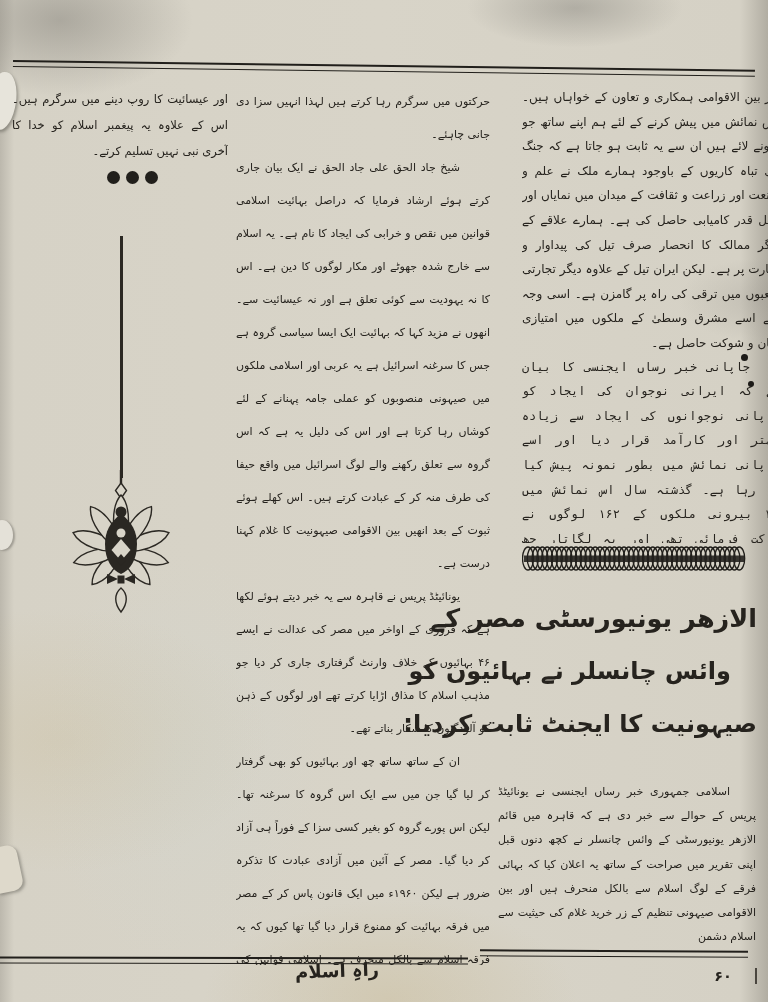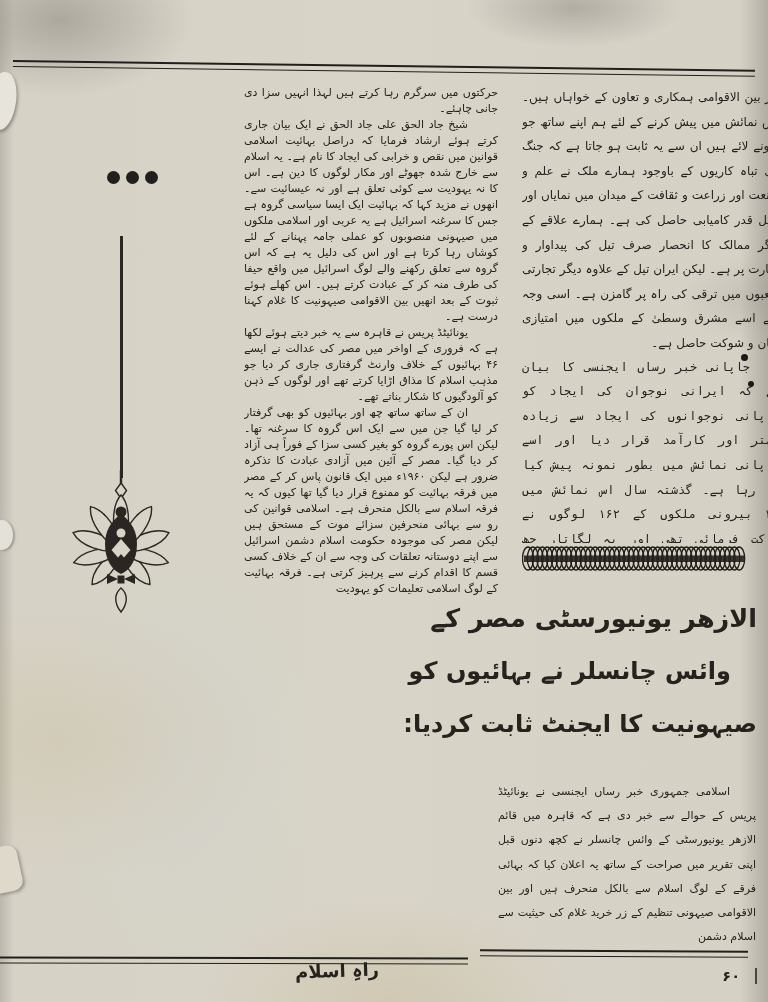--- a/index.html
+++ b/index.html
@@ -16,38 +16,38 @@
       linear-gradient(90deg,#bcb8ad 0px,#d6d2c6 14px,#d8d4c8 380px,#d5d1c5 740px,#b1ada2 768px),
       #d6d2c6;
   }
   p{margin:0;text-align:justify;}
   .abs{position:absolute;}
   
   .rule{border-top:2.4px solid #211f1b;border-bottom:1.6px solid #211f1b;height:4px;}
   
   .rc-text{left:498px;top:85px;width:258px;height:458px;overflow:hidden;font-size:12px;line-height:24.6px;margin-left:24px;}
   .rc-text p.ind{text-indent:30px;font-family:Liberation Mono, monospace;}
-  .mc-text{left:244px;top:85px;width:254px;height:880px;overflow:hidden;font-size:11px;line-height:16px;}
+  .mc-text{left:236px;top:85px;width:254px;height:880px;overflow:hidden;font-size:11px;line-height:33px;}
   .mc-text p.ind{text-indent:30px;}
   .lc-text{left:12px;top:86px;width:216px;height:84px;overflow:hidden;font-size:11.5px;line-height:26px;}
   .rc-report{left:498px;top:780px;width:258px;height:172px;overflow:hidden;font-size:11px;line-height:24.2px;}
   .rc-report p{text-indent:26px;}
   
   .headline{left:498px;top:592px;width:259px;}
   .headline div{font-weight:bold;text-align:right;line-height:53px;font-size:25.5px;white-space:nowrap;}
   .headline .l2{padding-left:0;padding-right:26px;font-size:24px;}
   .headline .l3{font-size:24px;}
   
   .dots{left:107px;top:171px;display:flex;gap:6px;}
   .dots span{width:13px;height:13px;border-radius:50%;background:#211f1b;display:block;}
   
   .hangline{left:120px;top:236px;width:2.6px;height:242px;background:#2b2823;}
   
   .foot-name{left:262px;top:960px;width:150px;text-align:center;font-weight:bold;font-size:18px;transform:rotate(-2deg);}
-  .pagenum{left:706px;top:968px;width:34px;font-size:14.5px;font-weight:bold;}
+  .pagenum{left:706px;top:968px;width:34px;text-align:center;font-size:14.5px;font-weight:bold;}
   
   .tear-tl{left:-10px;top:72px;width:26px;height:58px;background:#e7e4db;border-radius:50% 60% 60% 50%;box-shadow:2px 2px 3px rgba(90,88,80,.5);transform:rotate(8deg);}
   .hole-l{left:-9px;top:520px;width:22px;height:30px;background:#e4e1d8;border-radius:50%;box-shadow:2px 1px 2px rgba(100,98,90,.45);}
   .tab-l{left:-8px;top:846px;width:28px;height:46px;background:#ded9cb;border-radius:4px 10px 10px 4px;box-shadow:2px 2px 3px rgba(100,98,90,.5);transform:rotate(-12deg);}
   .ink-dot{background:#1c1a17;border-radius:50%;}
   .edge-tick{left:755px;top:968px;width:2px;height:16px;background:#4a463f;}
 </style>
 </head>
 <body>
 
@@ -125,20 +125,23 @@
     <div class="l3">صیہونیت کا ایجنٹ ثابت کردیا:</div>
   </div>
 
   <div class="abs mc-text">
     <p>حرکتوں میں سرگرم رہا کرتے ہیں لہذا انہیں سزا دی جانی چاہئے۔</p>
     <p class="ind">شیخ جاد الحق علی جاد الحق نے ایک بیان جاری کرتے ہوئے ارشاد فرمایا کہ دراصل بہائیت اسلامی قوانین میں نقص و خرابی کی ایجاد کا نام ہے۔ یہ اسلام سے خارج شدہ جھوٹے اور مکار لوگوں کا دین ہے۔ اس کا نہ یہودیت سے کوئی تعلق ہے اور نہ عیسائیت سے۔ انھوں نے مزید کہا کہ بہائیت ایک ایسا سیاسی گروہ ہے جس کا سرغنہ اسرائیل ہے یہ عربی اور اسلامی ملکوں میں صیہونی منصوبوں کو عملی جامہ پہنانے کے لئے کوشاں رہا کرتا ہے اور اس کی دلیل یہ ہے کہ اس گروہ سے تعلق رکھنے والے لوگ اسرائیل میں واقع حیفا کی طرف منہ کر کے عبادت کرتے ہیں۔ اس کھلے ہوئے ثبوت کے بعد انھیں بین الاقوامی صیہونیت کا غلام کہنا درست ہے۔</p>
     <p class="ind">یونائیٹڈ پریس نے قاہرہ سے یہ خبر دیتے ہوئے لکھا ہے کہ فروری کے اواخر میں مصر کی عدالت نے ایسے ۴۶ بہائیوں کے خلاف وارنٹ گرفتاری جاری کر دیا جو مذہب اسلام کا مذاق اڑایا کرتے تھے اور لوگوں کے ذہن کو آلودگیوں کا شکار بناتے تھے۔</p>
     <p class="ind">ان کے ساتھ ساتھ چھ اور بہائیوں کو بھی گرفتار کر لیا گیا جن میں سے ایک اس گروہ کا سرغنہ تھا۔ لیکن اس پورے گروہ کو بغیر کسی سزا کے فوراً ہی آزاد کر دیا گیا۔ مصر کے آئین میں آزادی عبادت کا تذکرہ ضرور ہے لیکن ۱۹۶۰ء میں ایک قانون پاس کر کے مصر میں فرقہ بہائیت کو ممنوع قرار دیا گیا تھا کیوں کہ یہ فرقہ اسلام سے بالکل منحرف ہے۔ اسلامی قوانین کی رو سے بہائی منحرفین سزائے موت کے مستحق ہیں لیکن مصر کی موجودہ حکومت اسلام دشمن اسرائیل سے اپنے دوستانہ تعلقات کی وجہ سے ان کے خلاف کسی قسم کا اقدام کرنے سے پرہیز کرتی ہے۔ فرقہ بہائیت کے لوگ اسلامی تعلیمات کو یہودیت</p>
   </div>
 
+  <div class="abs lc-text">
+    <p>اور عیسائیت کا روپ دینے میں سرگرم ہیں۔ اس کے علاوہ یہ پیغمبر اسلام کو خدا کا آخری نبی نہیں تسلیم کرتے۔</p>
+  </div>
 
   <div class="abs dots">
     <span></span>
     <span></span>
     <span></span>
   </div>
 
   <div class="abs hangline"></div>
   <svg class="abs" style="left:57px;top:470px;" width="128" height="150" viewBox="0 0 128 150">
     <line x1="64" y1="0" x2="64" y2="15" stroke="#2b2823" stroke-width="2.4"></line>

